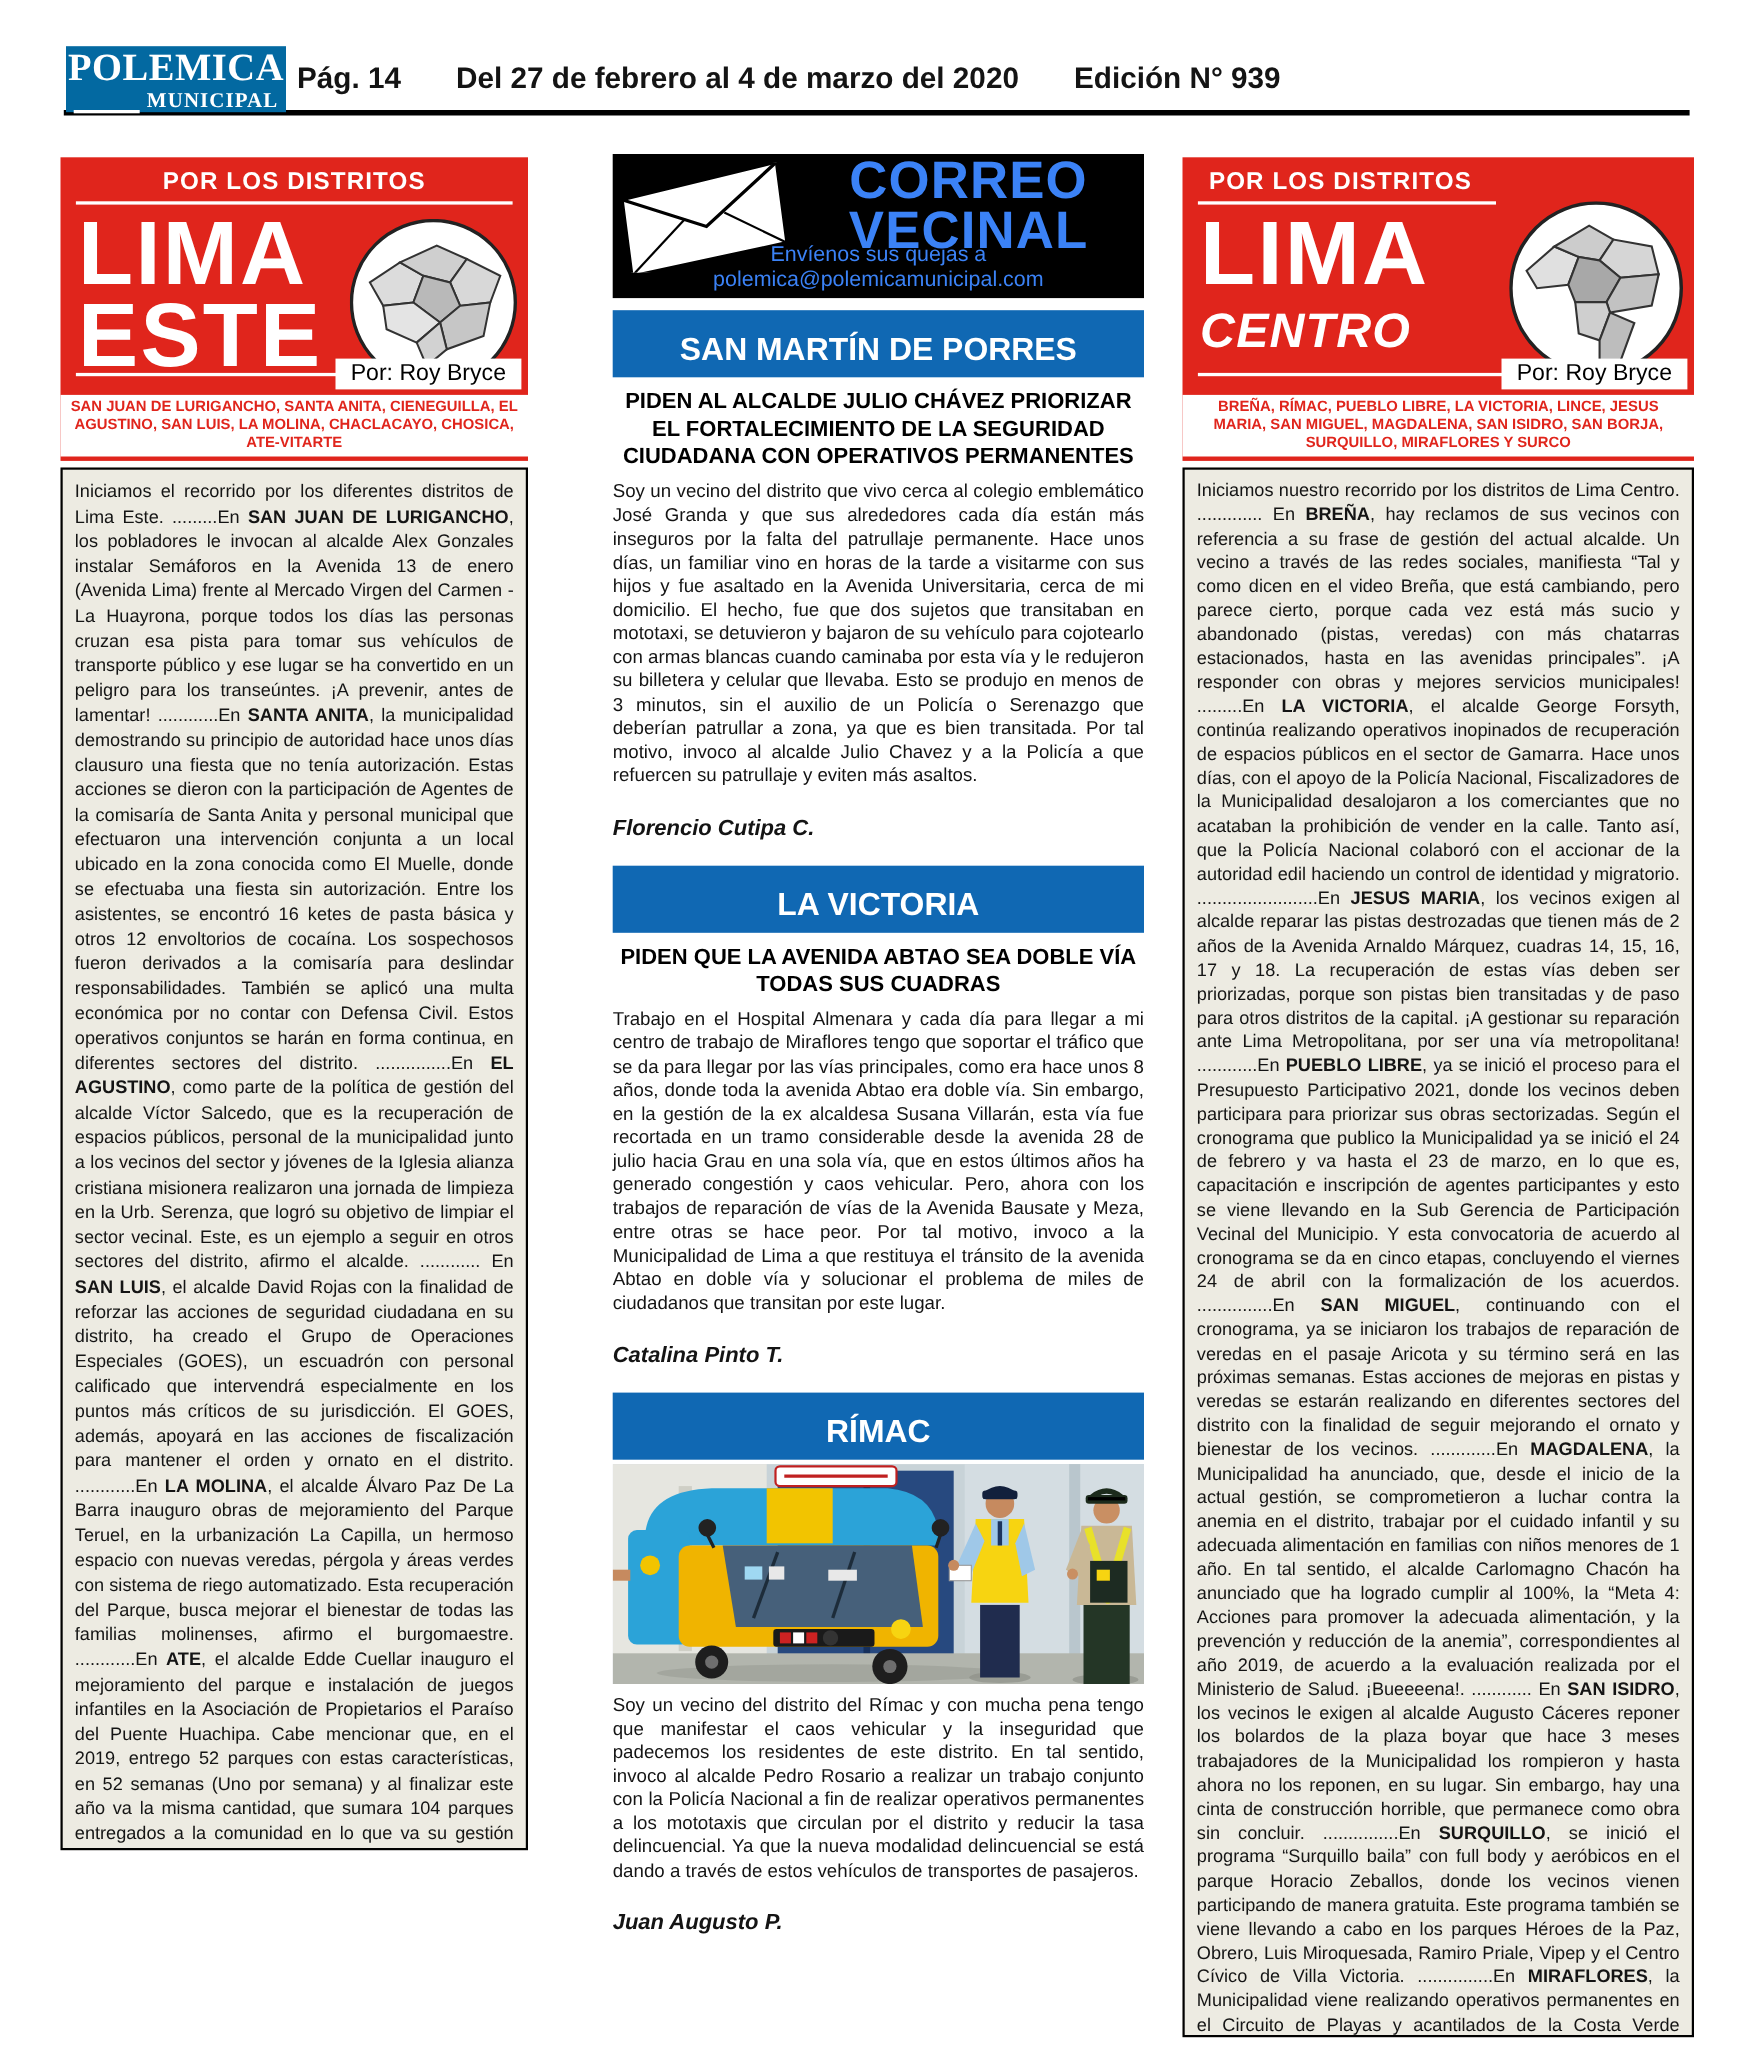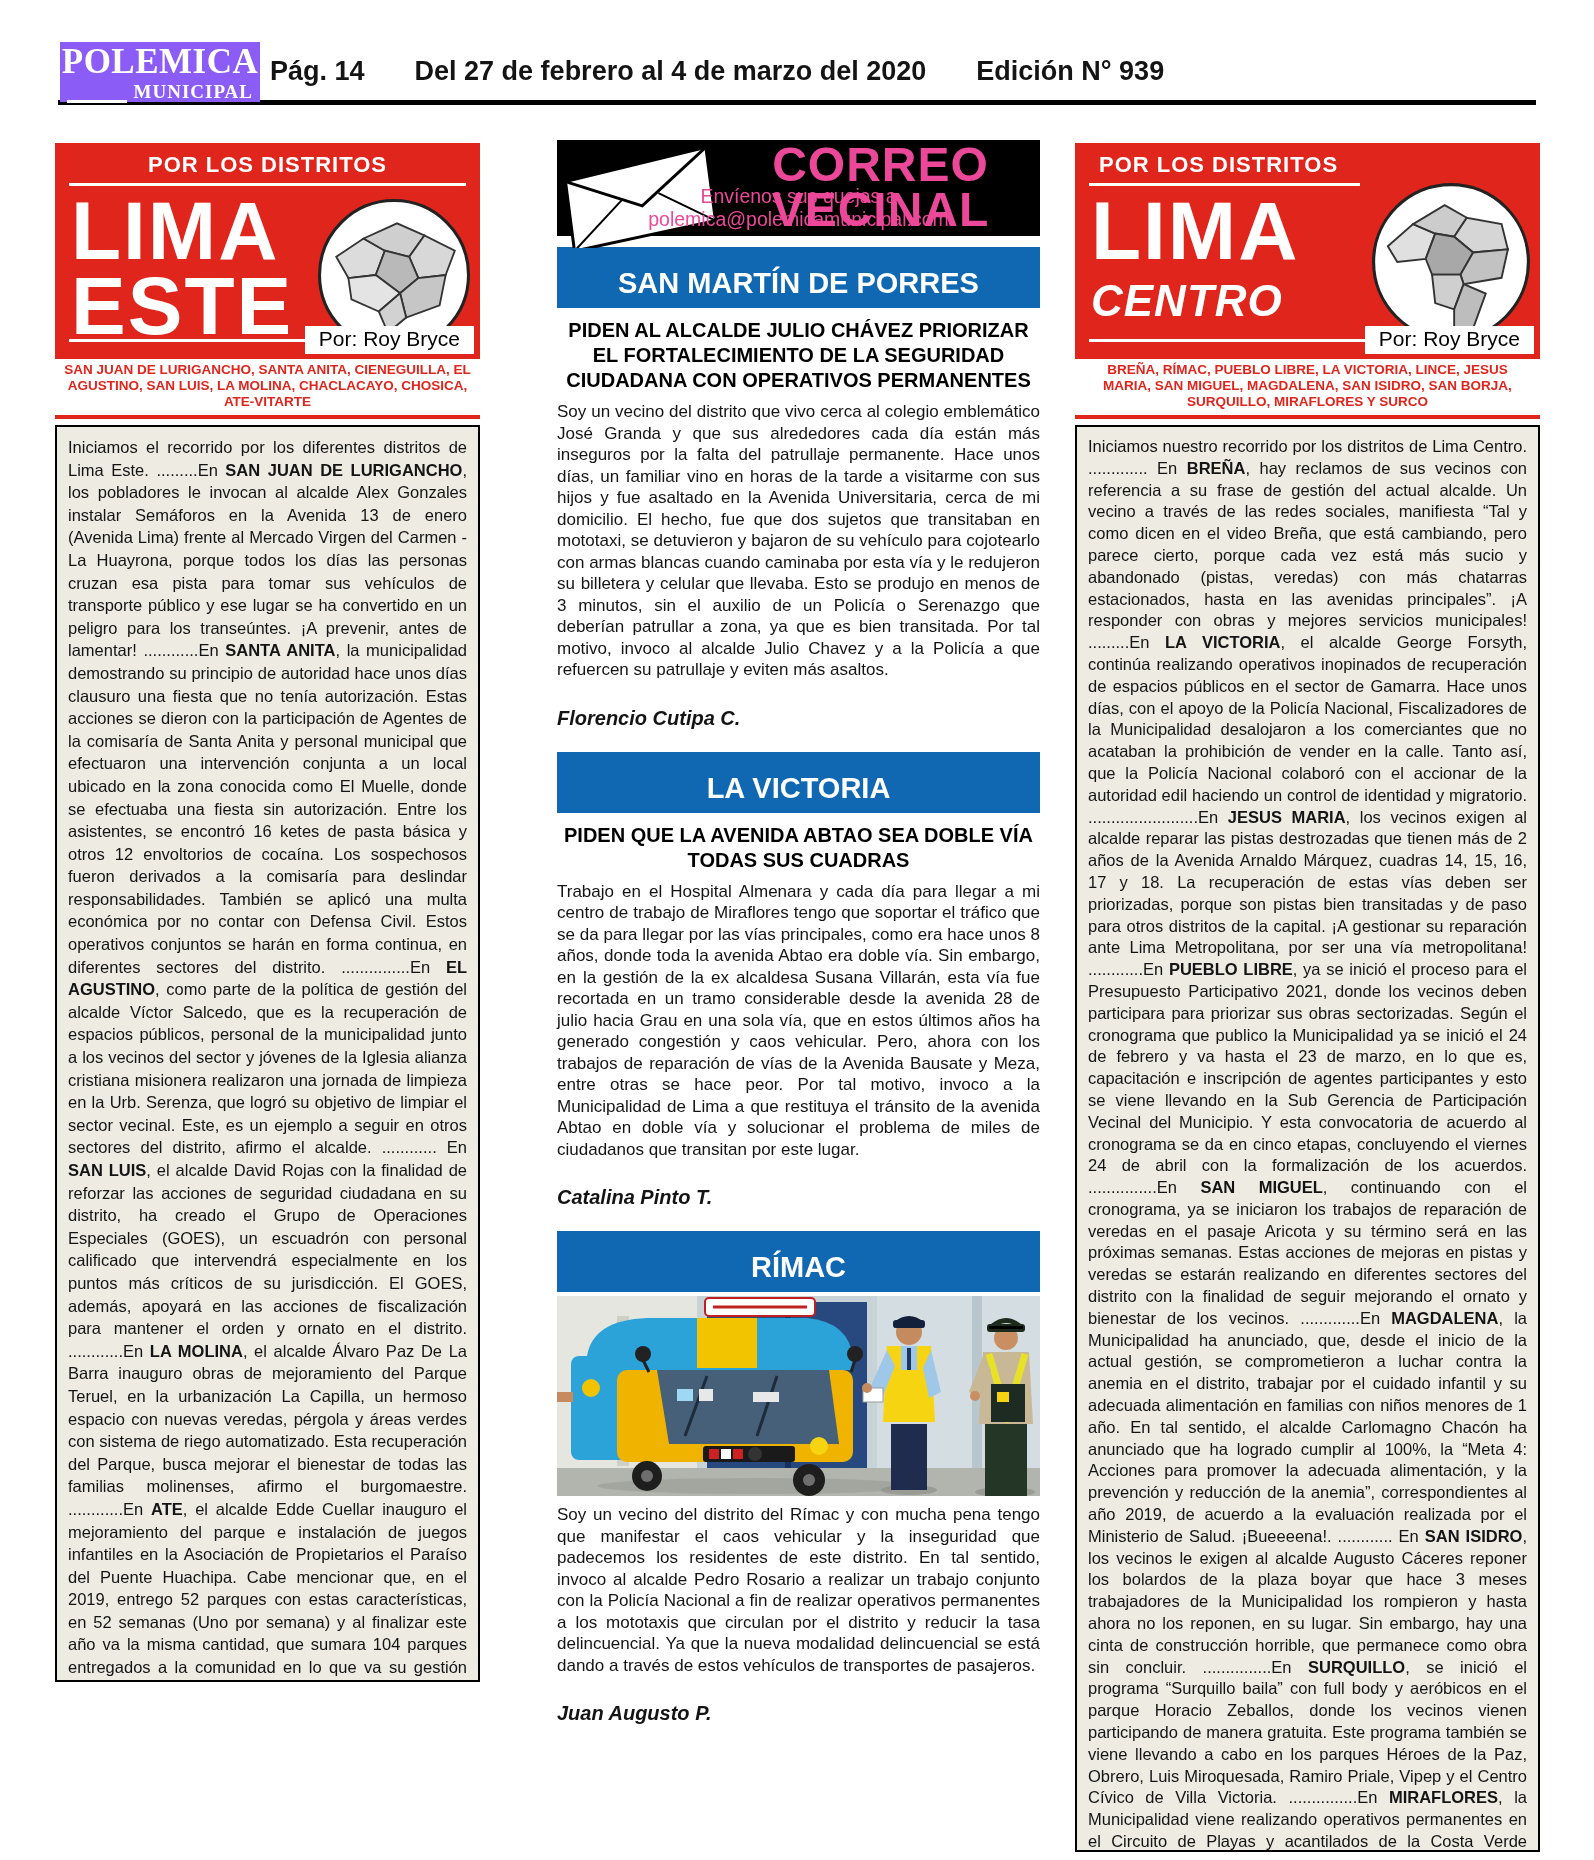--- a/index.html
+++ b/index.html
@@ -5,21 +5,21 @@
   html,body { margin:0; padding:0; background:#888; }
   .page {
     position:relative; width:1594px; height:1860px; background:#ffffff;
     overflow:hidden; font-family:"Liberation Sans", sans-serif; color:#141414;
     margin:0 auto;
   }
   
   .masthead-rule { position:absolute; left:58px; top:100px; width:1478px; height:5px; background:#000; }
   .logo-box {
     position:absolute; left:60px; top:42px; width:200px; height:60px;
-    background:#8b5cf6; color:#fff; font-family:"Liberation Serif", serif; font-weight:bold; z-index:2;
+    background:#0369a1; color:#fff; font-family:"Liberation Serif", serif; font-weight:bold; z-index:2;
   }
   .logo-top { font-size:35px; line-height:35px; text-align:center; margin-top:2px; letter-spacing:0.5px; }
   .logo-bottom-row { display:flex; align-items:flex-end; padding:2px 7px 0; }
   .logo-dash { flex:1; height:3px; background:#fff; margin-right:7px; }
   .logo-bottom { font-size:19px; letter-spacing:1px; }
   .masthead-info { position:absolute; left:270px; top:56px; display:flex; gap:50px; font-weight:bold; font-size:27px; white-space:nowrap; }
   
   .col-left  { position:absolute; left:55px;  top:120px; width:425px; }
   .col-mid   { position:absolute; left:557px; top:140px; width:483px; }
   .col-right { position:absolute; left:1075px; top:120px; width:465px; }
@@ -44,21 +44,21 @@
   .red-foot { height:4px; }
   
   .article-box {
     border:2px solid #000; background:#edebe2; margin-top:6px;
     padding:9px 11px; text-align:justify; overflow:hidden;
   }
   .article-box.left-body  { font-size:16.5px; line-height:22.6px; height:1235px; }
   .article-box.right-body { font-size:16.5px; line-height:21.8px; height:1405px; }
   .seg-bold { font-weight:bold; }
   
-  .correo-banner { position:relative; background:#000; height:96px; color:#ec4899; }
+  .correo-banner { position:relative; background:#000; height:131px; color:#3b82f6; }
   .correo-envelope { position:absolute; left:4px; top:8px; }
   .correo-title { position:absolute; left:168px; right:4px; top:2px; text-align:center; font-weight:bold; font-size:48px; line-height:45px; letter-spacing:1px; }
   .correo-tagline { position:absolute; left:8px; right:8px; bottom:5px; text-align:center; font-size:19.5px; }
   .blue-banner { background:#1068b3; color:#fff; font-weight:bold; font-size:29px; text-align:center; padding:20px 0 8px; margin-top:11px; }
   .headline { font-weight:bold; font-size:20px; line-height:25px; text-align:center; margin:10px 2px 8px; color:#000; }
   .mid-body { font-size:17px; line-height:21.5px; text-align:justify; }
   .signature { font-weight:bold; font-style:italic; font-size:20px; margin:26px 0 22px; }
   .photo-frame { margin:4px 0 8px; line-height:0; }
   .photo-frame svg { display:block; }
 </style>

